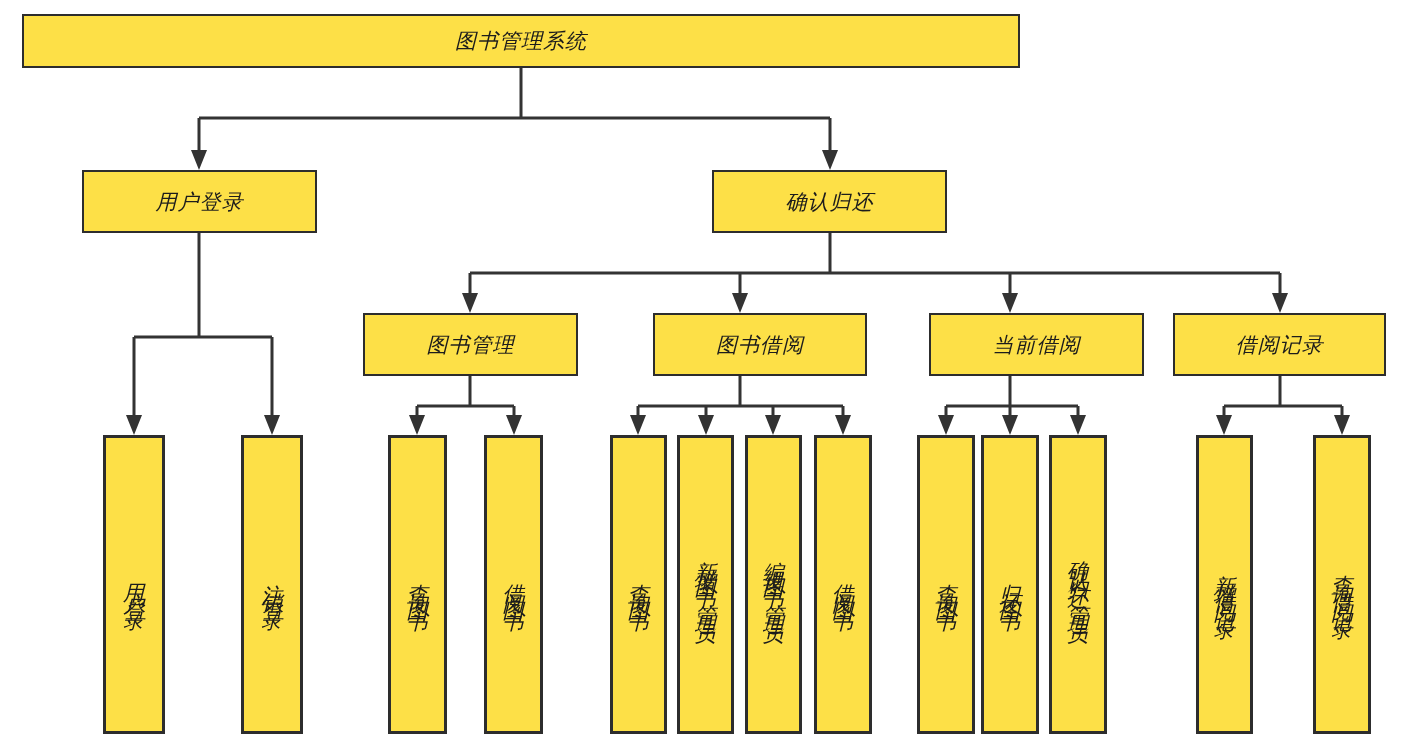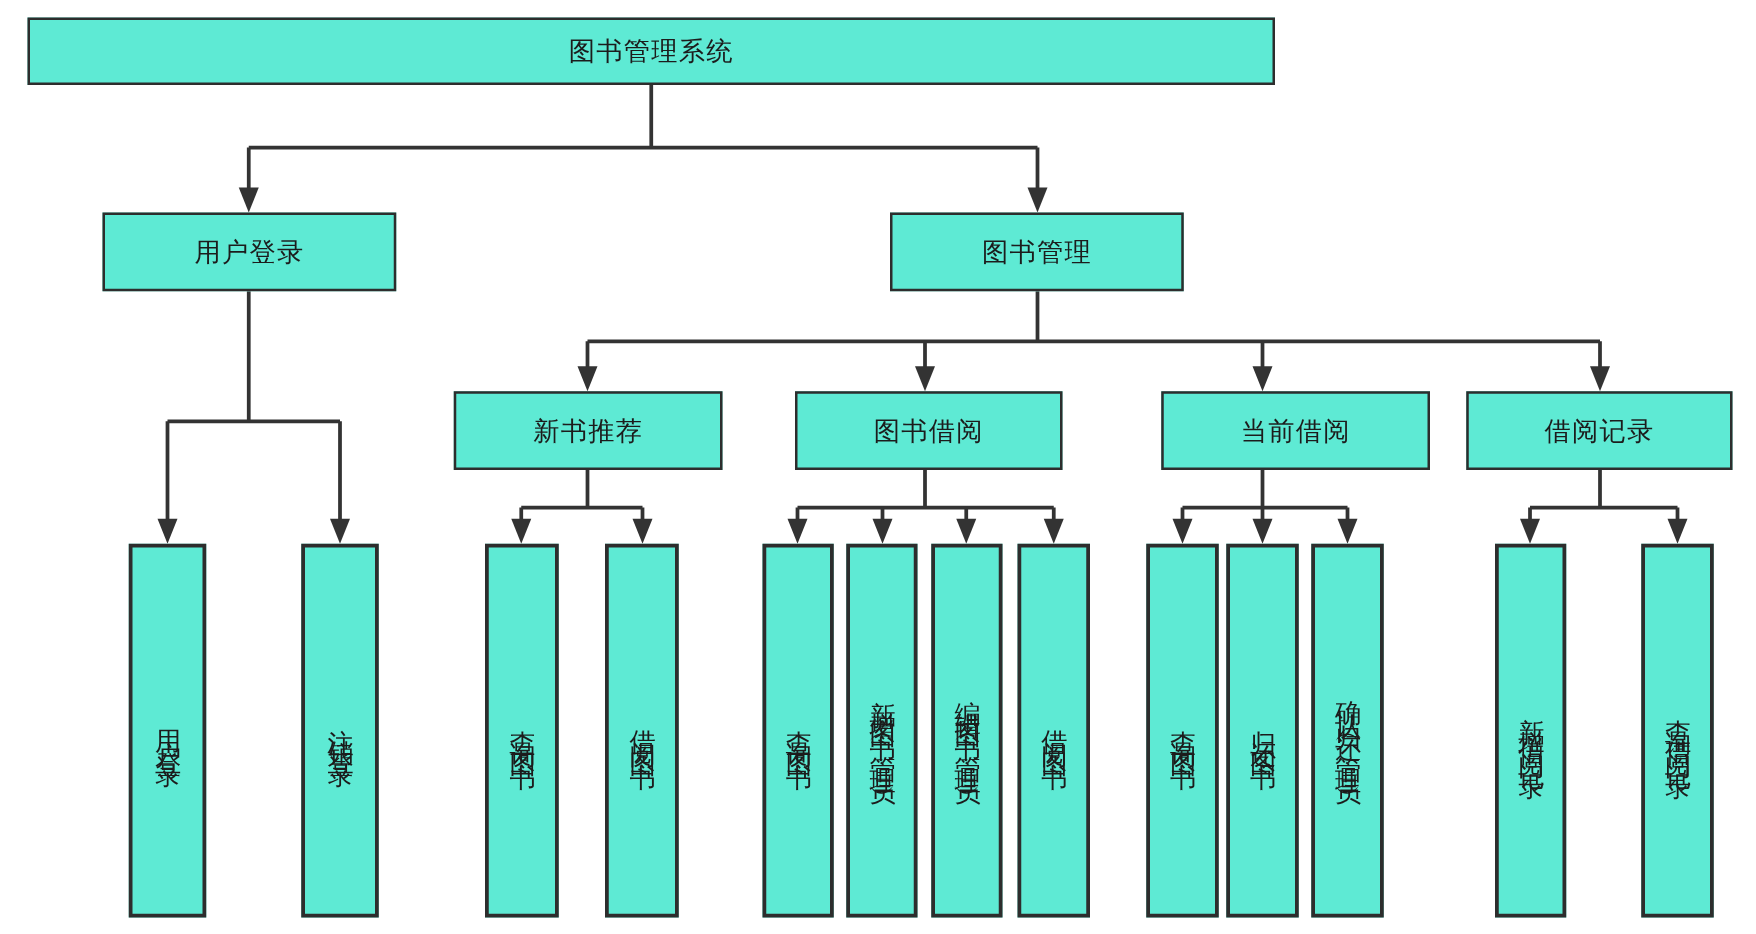--- a/index.html
+++ b/index.html
@@ -13,30 +13,31 @@
     background: #ffffff;
     overflow: hidden;
   }
   #wires {
     position: absolute; left: 0; top: 0;
     width: 1405px; height: 747px;
   }
   .box {
     position: absolute;
     box-sizing: border-box;
-    background: #5eead4;
+    background: #fde047;
     border: 2.5px solid #2d2d2d;
     color: #1c1c1c;
     display: flex;
     align-items: center;
     justify-content: center;
     font-size: 21px;
     letter-spacing: 1px;
     white-space: nowrap;
     z-index: 2;
+    font-style: italic;
   }
   .root {
     border-width: 2px;
   }
   .leaf {
     border-width: 3px;
     writing-mode: vertical-rl;
     text-orientation: mixed;
     letter-spacing: 9px;
     line-height: 1;
@@ -87,24 +88,24 @@
       <polygon points="1002,415 1018,415 1010,435"></polygon>
       <polygon points="1070,415 1086,415 1078,435"></polygon>
       <polygon points="1216,415 1232,415 1224,435"></polygon>
       <polygon points="1334,415 1350,415 1342,435"></polygon>
     </g>
   </svg>
 
   <div class="box root" style="left:22px; top:14px; width:998px; height:54px;">图书管理系统</div>
 
   <div class="box" style="left:82px; top:170px; width:235px; height:63px;">用户登录</div>
-  <div class="box" style="left:712px; top:170px; width:235px; height:63px;">图书管理</div>
+  <div class="box" style="left:712px; top:170px; width:235px; height:63px;">确认归还</div>
 
-  <div class="box" style="left:363px; top:313px; width:215px; height:63px;">新书推荐</div>
-  <div class="box" style="left:636px; top:313px; width:214px; height:63px;">图书借阅</div>
+  <div class="box" style="left:363px; top:313px; width:215px; height:63px;">图书管理</div>
+  <div class="box" style="left:653px; top:313px; width:214px; height:63px;">图书借阅</div>
   <div class="box" style="left:903px; top:313px; width:215px; height:63px;margin-left:26px;">当前借阅</div>
   <div class="box" style="left:1173px; top:313px; width:213px; height:63px;">借阅记录</div>
 
   <div class="box leaf" style="left:103px; top:435px; width:62px; height:299px;">用户登录</div>
   <div class="box leaf" style="left:241px; top:435px; width:62px; height:299px;">注销登录</div>
 
   <div class="box leaf" style="left:388px; top:435px; width:59px; height:299px;">查询图书</div>
   <div class="box leaf" style="left:484px; top:435px; width:59px; height:299px;">借阅图书</div>
 
   <div class="box leaf" style="left:610px; top:435px; width:57px; height:299px;">查询图书</div>

